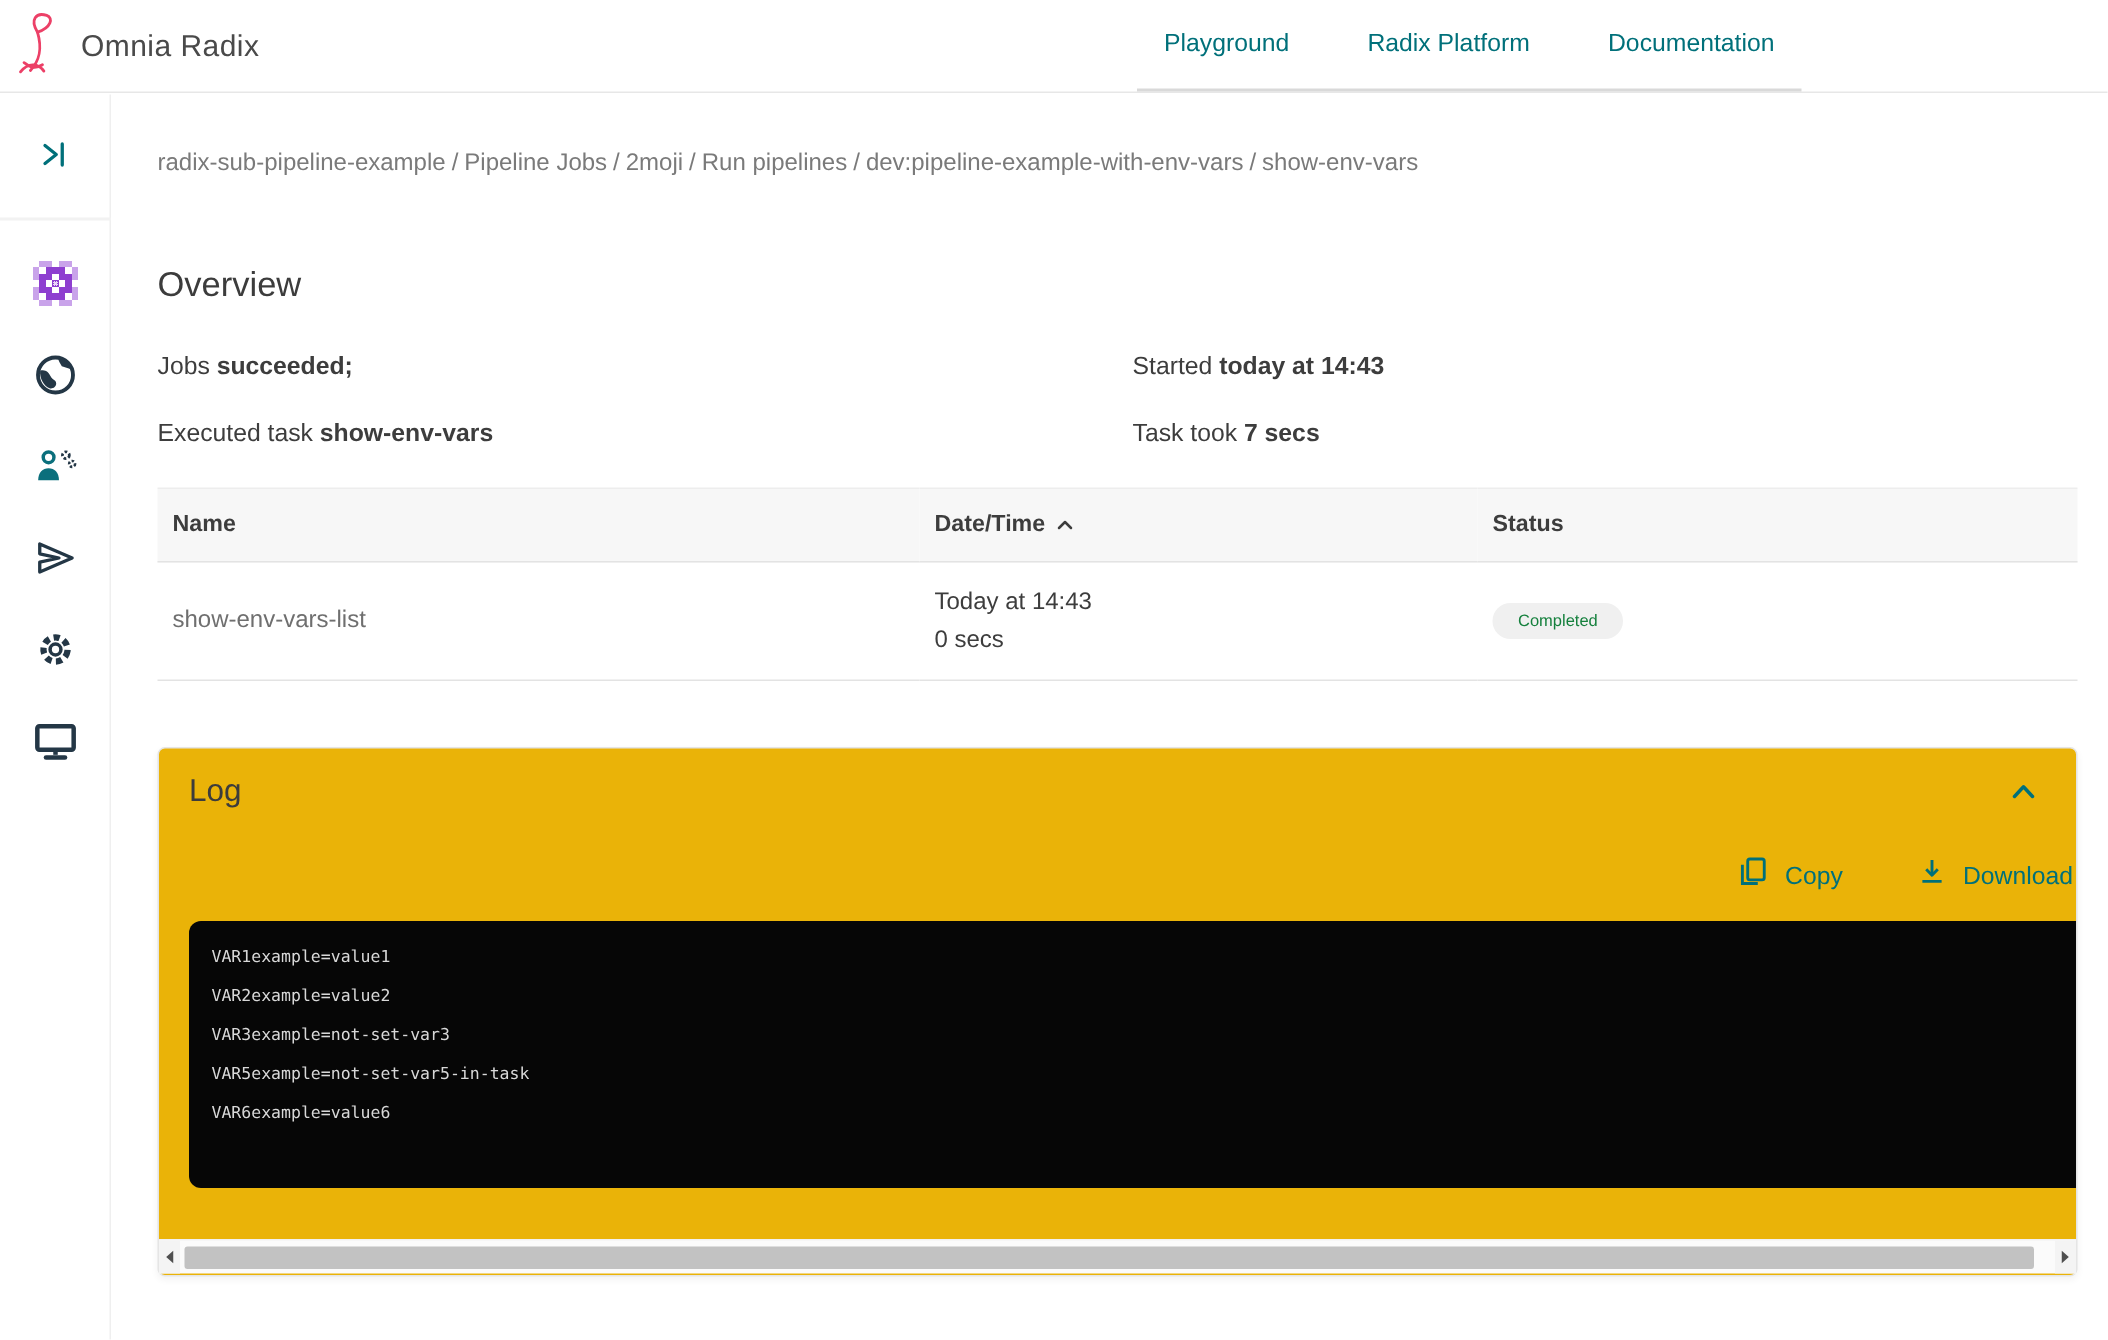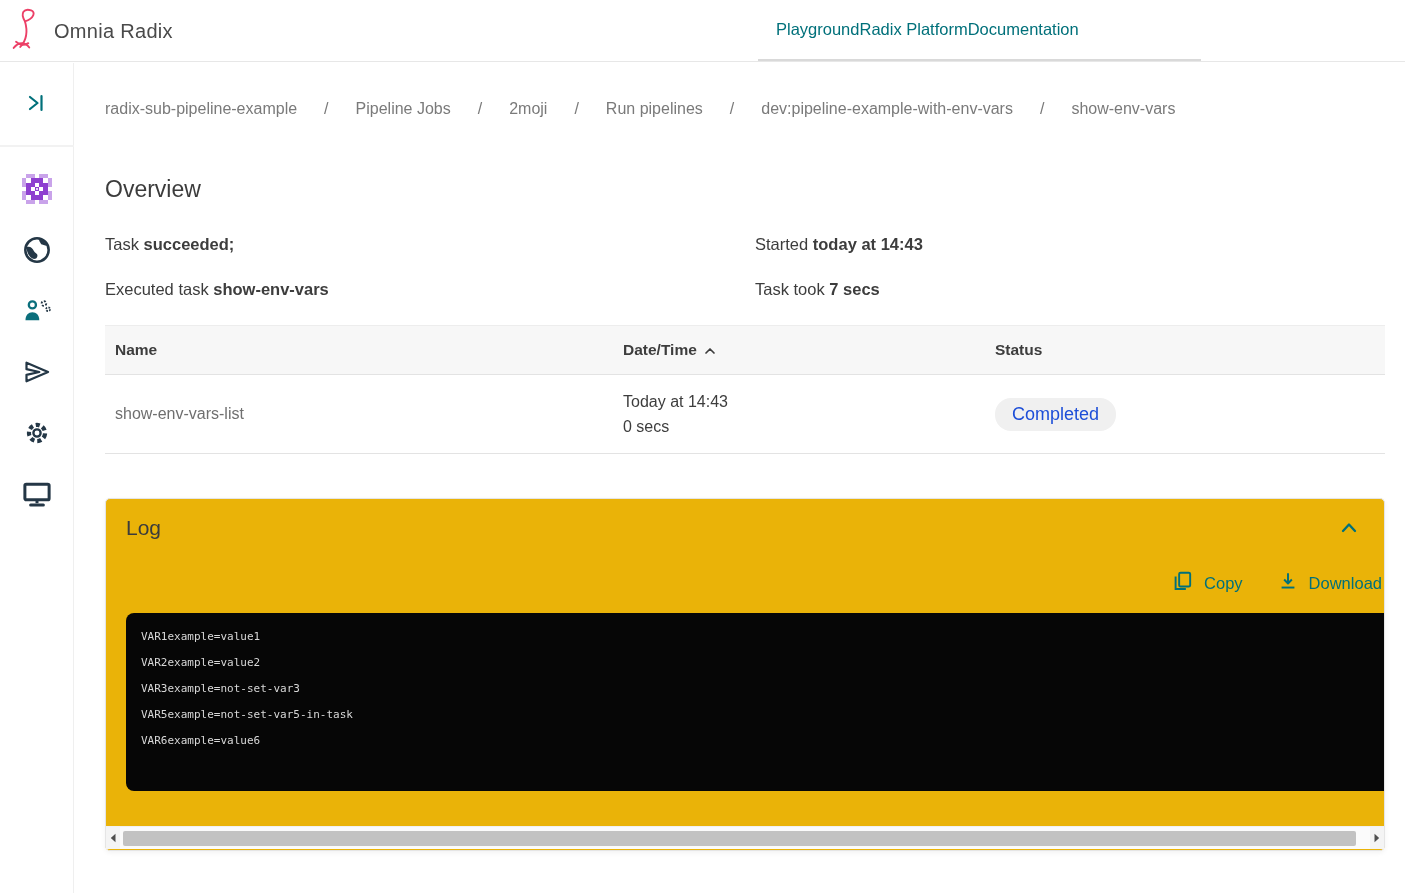--- a/index.html
+++ b/index.html
@@ -5,67 +5,67 @@
   * { margin:0; padding:0; box-sizing:border-box; }
   html,body { width:1405px; height:893px; overflow:hidden; background:#fff;
     font-family:"Liberation Sans","DejaVu Sans",sans-serif; color:#3d3d3d; }
 
   
   .top-header { position:absolute; top:0; left:0; width:1405px; height:62px;
     background:#fff; border-bottom:1px solid #e7e7e7; z-index:5; }
   .brand { position:absolute; left:8px; top:0; height:62px; display:flex; align-items:center; gap:12px; }
   .brand-name { font-size:20px; color:#4a4a4a; letter-spacing:.3px; cursor:pointer; }
   .top-nav { position:absolute; left:758px; top:0; width:443px; height:61px;
-    display:flex; align-items:center; padding:0 18px;
+    display:flex; align-items:center; justify-content:space-between; padding:0 18px;
     border-bottom:2px solid #d9d9d9; }
   .top-nav a { color:#00707a; font-size:16.5px; text-decoration:none; cursor:pointer; white-space:nowrap; }
 
   
   .sidebar { position:absolute; top:63px; left:0; bottom:0; width:74px; background:#fff;
     border-right:1px solid #efefef; display:flex; flex-direction:column; align-items:center; }
   .sidebar-toggle { width:100%; height:82px; display:flex; align-items:center; justify-content:center;
     background:none; border:none; cursor:pointer; }
   .sidebar-divider { width:74px; height:2px; background:#f2f2f2; }
   .sidebar-icons { margin-top:26px; display:flex; flex-direction:column; gap:27px; align-items:center; }
   .sidebar-icons button { background:none; border:none; cursor:pointer; width:40px; height:34px;
     display:flex; align-items:center; justify-content:center; }
 
   
   .main { position:absolute; left:75px; top:62px; right:0; bottom:0; padding:0 20px 0 30px; overflow:hidden; }
 
-  .breadcrumb { padding-top:38px; display:flex; gap:27px; flex-wrap:wrap;
+  .breadcrumb { padding-top:38px; display:flex; gap:4px; flex-wrap:wrap;
     font-size:16px; color:#7a7a7a; align-items:flex-start; }
   .breadcrumb span { cursor:pointer; }
   .breadcrumb .sep { cursor:default; }
 
   .page-title { margin-top:58px; font-size:23px; font-weight:400; color:#3c3c3c; }
 
   .overview-grid { margin-top:32px; display:grid; grid-template-columns:650px 1fr; row-gap:26px;
     font-size:16.5px; color:#3d3d3d; }
   .overview-grid b { font-weight:700; }
 
   
   table.steps { margin-top:26px; width:100%; border-collapse:collapse; }
   table.steps th { text-align:left; font-size:15.5px; font-weight:700; color:#3d3d3d;
     background:#f7f7f7; padding:15px 10px; border-top:1px solid #ededed; border-bottom:1px solid #e3e3e3; }
   table.steps td { padding:14px 10px; border-bottom:1px solid #e3e3e3; font-size:16px; vertical-align:middle; }
   .col-name { width:508px; } .col-dt { width:372px; }
   .cell-name { color:#6f6f6f; }
   .dt-line { line-height:25px; }
   .th-sort { display:inline-flex; align-items:center; gap:7px; }
-  .chip { display:inline-block; background:#f0f0f0; color:#1d4ed8; border-radius:16px;
-    padding:6px 17px; font-size:18px; }
+  .chip { display:inline-block; background:#f0f0f0; color:#15803d; border-radius:16px;
+    padding:6px 17px; font-size:11px; }
 
   
   .log-card { margin-top:44px; position:relative; height:353px; border:1px solid #e5e5e5;
     border-radius:5px; background:#eab308; box-shadow:0 2px 5px rgba(0,0,0,.05); }
   .log-head { display:flex; justify-content:space-between; align-items:center; padding:17px 22px 0 20px; }
   .log-title { font-size:21px; font-weight:400; color:#3c3c3c; }
   .log-collapse { background:none; border:none; cursor:pointer; padding:2px; }
-  .log-actions { display:flex; justify-content:flex-end; align-items:center; gap:34px; padding:30px 2px 16px 0; }
+  .log-actions { display:flex; justify-content:flex-end; align-items:center; gap:48px; padding:30px 2px 16px 0; }
   .log-actions button { display:flex; align-items:center; gap:10px; background:none; border:none;
     cursor:pointer; color:#00707a; font-size:16.5px; font-family:inherit; }
   .terminal { margin-left:20px; width:calc(100% - 20px); height:178px; background:#060606;
     border-radius:8px 0 0 8px; padding:11px 0 11px 15px; overflow:hidden; }
   .terminal div { font-family:"DejaVu Sans Mono",monospace; font-size:11px; line-height:26px;
     color:#d8d8d8; white-space:pre; }
 
   .hscrollbar { position:absolute; left:0; right:0; bottom:1px; height:23px; background:#fbfbfb;
     display:flex; align-items:center; border-top:1px solid #f1f1f1; }
   .hscroll-arrow { width:14px; height:100%; display:flex; align-items:center; justify-content:center;
@@ -214,21 +214,21 @@
     <span class="sep">/</span>
     <span>dev:pipeline-example-with-env-vars</span>
     <span class="sep">/</span>
     <span>show-env-vars</span>
   </div>
 
   <h1 class="page-title">Overview</h1>
 
   <div class="overview-grid">
     <div>
-      <span>Task</span>
+      <span>Jobs</span>
       <b>succeeded;</b>
     </div>
     <div>
       <span>Started</span>
       <b>today at 14:43</b>
     </div>
     <div>
       <span>Executed task</span>
       <b>show-env-vars</b>
     </div>

